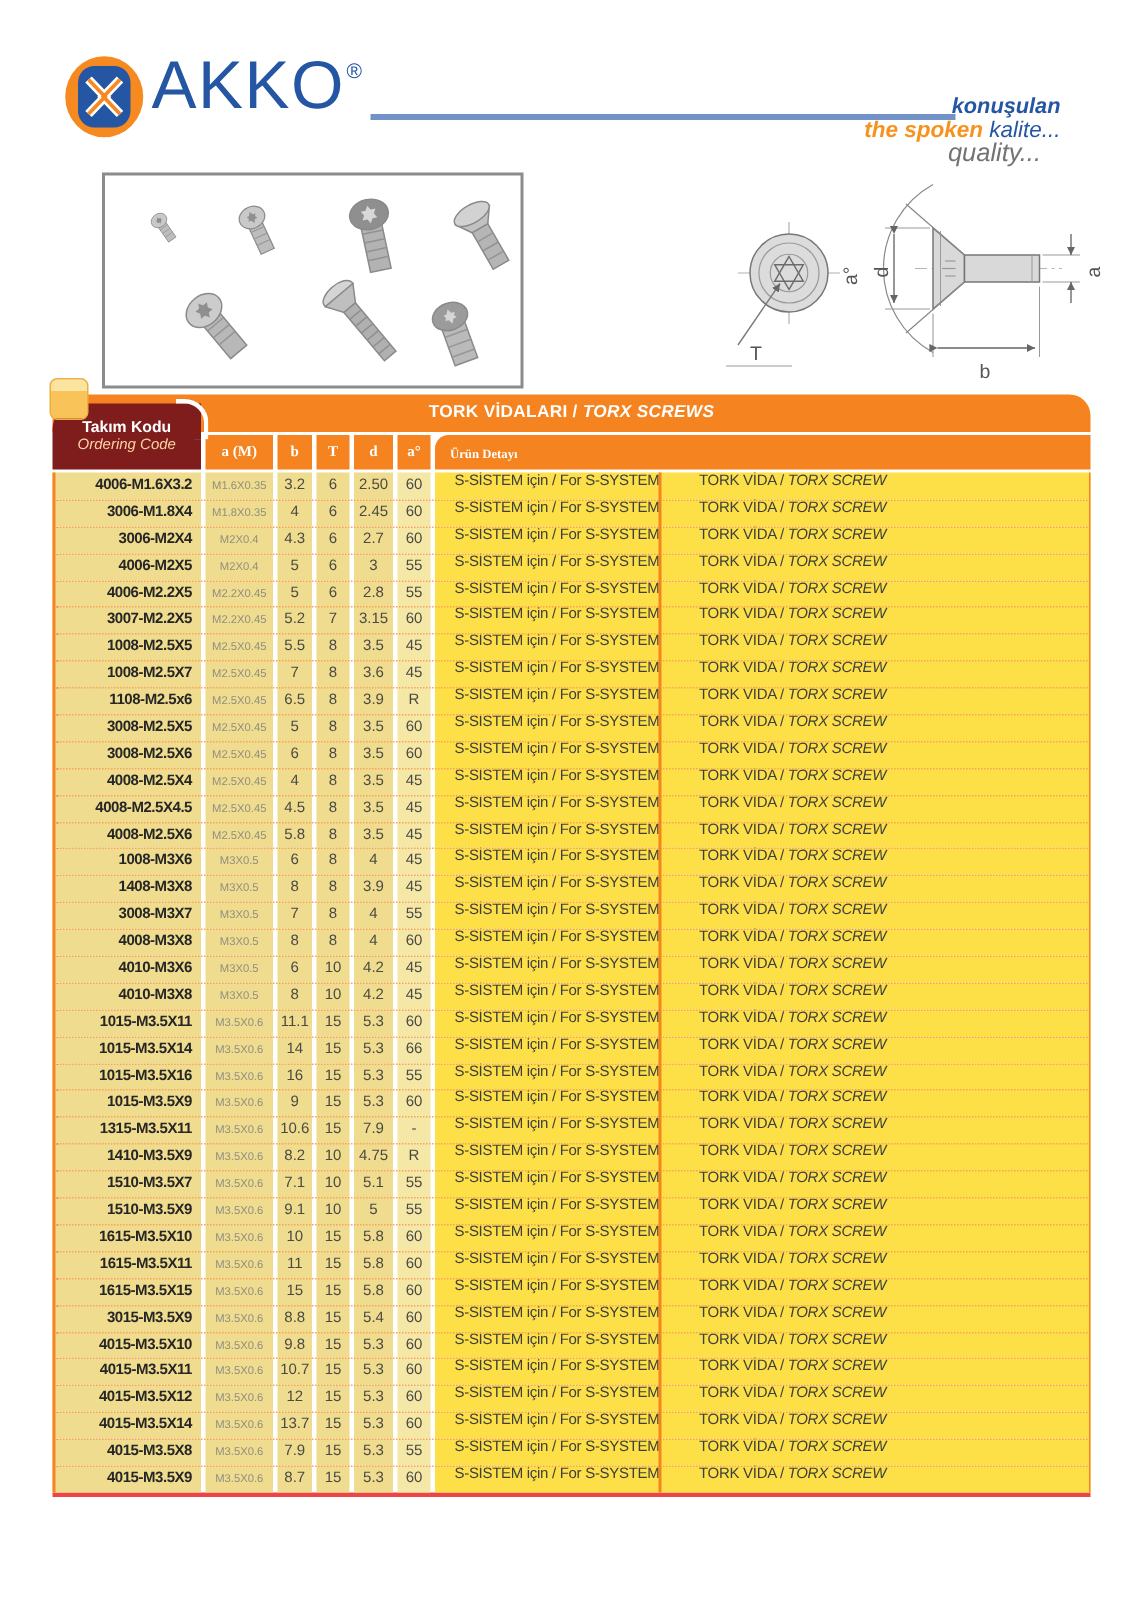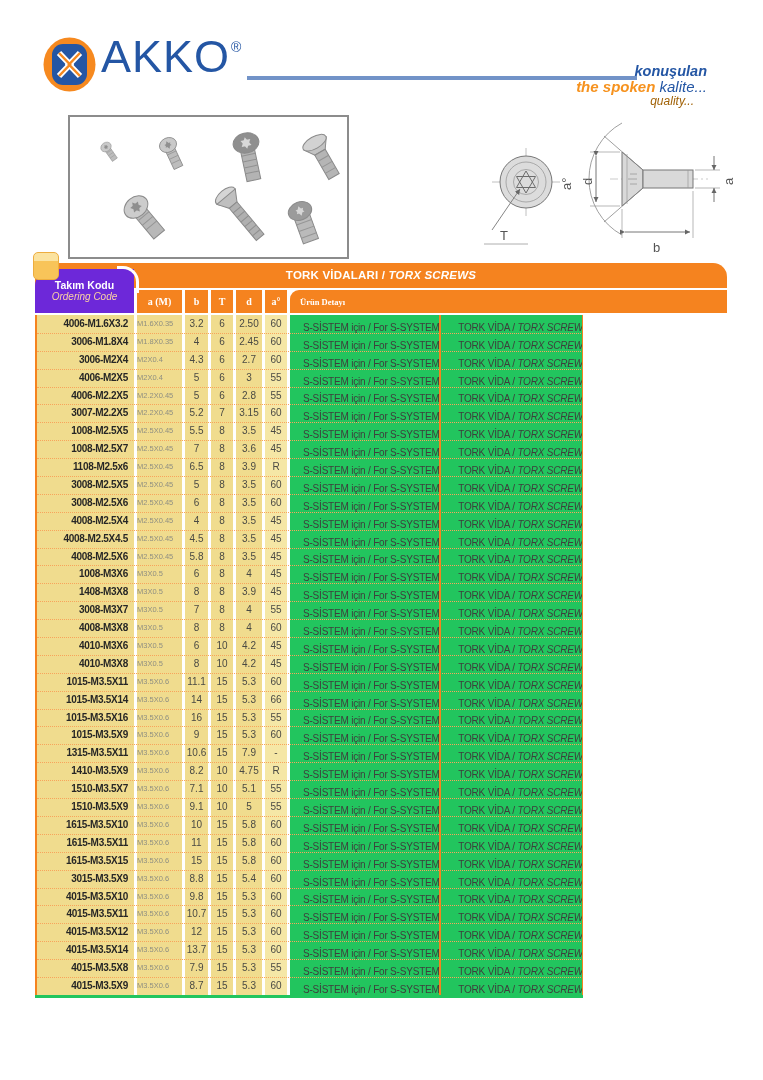--- a/index.html
+++ b/index.html
@@ -9,68 +9,68 @@
   
   .logo-icon{position:absolute;left:42px;top:37px;width:55px;height:55px;}
   .brand{position:absolute;left:101px;top:31px;font-size:45px;font-weight:normal;
          color:#2456A4;letter-spacing:1px;}
   .brand sup{font-size:14px;position:relative;top:-4px;left:1px;}
   .blue-line{position:absolute;left:247px;top:76px;width:390px;height:4px;background:#7293C8;}
   .tagline{position:absolute;top:32px;right:56px;text-align:right;line-height:15px;}
   .tag1{font-size:14.5px;font-weight:bold;font-style:italic;color:#2456A4;margin-top:32px;}
   .tag2{font-size:15px;font-style:italic;color:#2456A4;}
   .tag2 .accent{font-weight:bold;color:#F6921E;}
-  .tag3{font-size:12px;font-style:italic;color:#a16207;padding-right:13px;}
+  .tag3{font-size:17px;font-style:italic;color:#737373;padding-right:13px;}
 
   
   .photo{position:absolute;left:68px;top:115px;width:277px;height:140px;
          background:#fff;border:2px solid #8C8C8C;}
   .diagram{position:absolute;left:470px;top:112px;width:292px;height:146px;}
 
   
   .cat{position:absolute;left:35px;top:255px;width:692px;}
   .band{position:absolute;left:0;top:8px;width:692px;height:25px;background:#F5831F;
         border-radius:17px 14px 0 0;z-index:0;}
   .band-title{line-height:25px;text-align:center;color:#fff;
               font-size:11.5px;font-weight:bold;letter-spacing:.2px;}
   .band-title .it{font-style:italic;}
-  .codebox{position:absolute;left:0;top:14px;width:99px;height:44px;background:#6d28d9;
+  .codebox{position:absolute;left:0;top:14px;width:99px;height:44px;background:#7f1d1d;
            border-top-left-radius:17px;z-index:1;color:#fff;text-align:center;
            display:flex;flex-direction:column;justify-content:center;}
   .codebox .tr{font-size:10.5px;font-weight:bold;line-height:12px;}
   .codebox .en{font-size:10px;font-style:italic;color:#FBD3A4;line-height:12px;}
   .arc{position:absolute;left:82px;top:11px;width:19px;height:24px;z-index:2;
        border-top:3px solid #fff;border-right:3px solid #fff;border-top-right-radius:16px;}
   .tabicon{position:absolute;left:-2px;top:-3px;width:24px;height:26px;z-index:3;
            background:linear-gradient(#FBE3A0 0 30%,#F8C459 30%);
            border:1px solid #EDAD3F;border-radius:5px;}
 
   .grid{display:grid;grid-template-columns:99px 45px 23px 22px 26px 22px 1fr;column-gap:3px;}
   .subhead{position:absolute;left:0;top:35px;width:692px;height:23px;font-family:Liberation Serif, serif;}
   .sh{background:#F5831F;color:#fff;font-size:10px;font-weight:bold;text-align:center;
       line-height:23px;}
   .sh-empty{background:transparent;}
   .sh-detail{background:#F5831F;border-top-left-radius:9px;display:flex;flex-direction:column;
              justify-content:center;padding-left:10px;text-align:left;line-height:10px;}
   .sh-detail .tr{font-size:8.5px;font-weight:bold;color:#fff;}
   .sh-detail .en{font-size:8.5px;font-style:italic;color:#FBC795;font-weight:normal;}
 
-  .tbody{position:absolute;left:0;top:60px;width:548px;border-bottom:3px solid #22c55e;}
+  .tbody{position:absolute;left:0;top:60px;width:692px;border-bottom:3px solid #ef4444;}
   .vline-l,.vline-r,.vline-m{position:absolute;top:0;bottom:0;width:1.5px;background:#F5831F;z-index:2;}
   .vline-l{left:0;} .vline-r{right:0;} .vline-m{left:404px;}
   .trow{position:relative;height:17.9px;}
   .trow:not(:last-child)::after{content:"";position:absolute;left:2px;right:2px;bottom:-1px;
         border-bottom:1.6px dotted #F8A45B;z-index:1;}
   .cell{overflow:hidden;white-space:nowrap;}
   .c-code{background:#F0DC8E;font-size:10px;font-weight:bold;color:#262626;
           text-align:right;line-height:17.9px;padding-right:6px;letter-spacing:-.3px;}
-  .c-am{background:#F0DC8E;font-size:7.5px;color:#8F8F82;text-align:left;line-height:17.9px;}
+  .c-am{background:#F0DC8E;font-size:7.5px;color:#8F8F82;text-align:center;line-height:17.9px;}
   .c-num{background:#F0DC8E;font-size:10px;color:#4A4A44;text-align:center;line-height:17.9px;}
   .c-a{background:#F5E7A6;}
-  .c-detail{background:#22c55e;display:flex;align-items:flex-end;font-size:10px;color:#3E3E3C;
+  .c-detail{background:#fde047;display:flex;align-items:flex-start;font-size:10px;color:#3E3E3C;
             letter-spacing:-.2px;}
   .c-detail .d1{width:148px;padding-left:13px;}
   .c-detail .d2{padding-left:15px;}
   .c-detail .it{font-style:italic;}
 </style>
 </head>
 <body>
 
 <div class="page">
 

